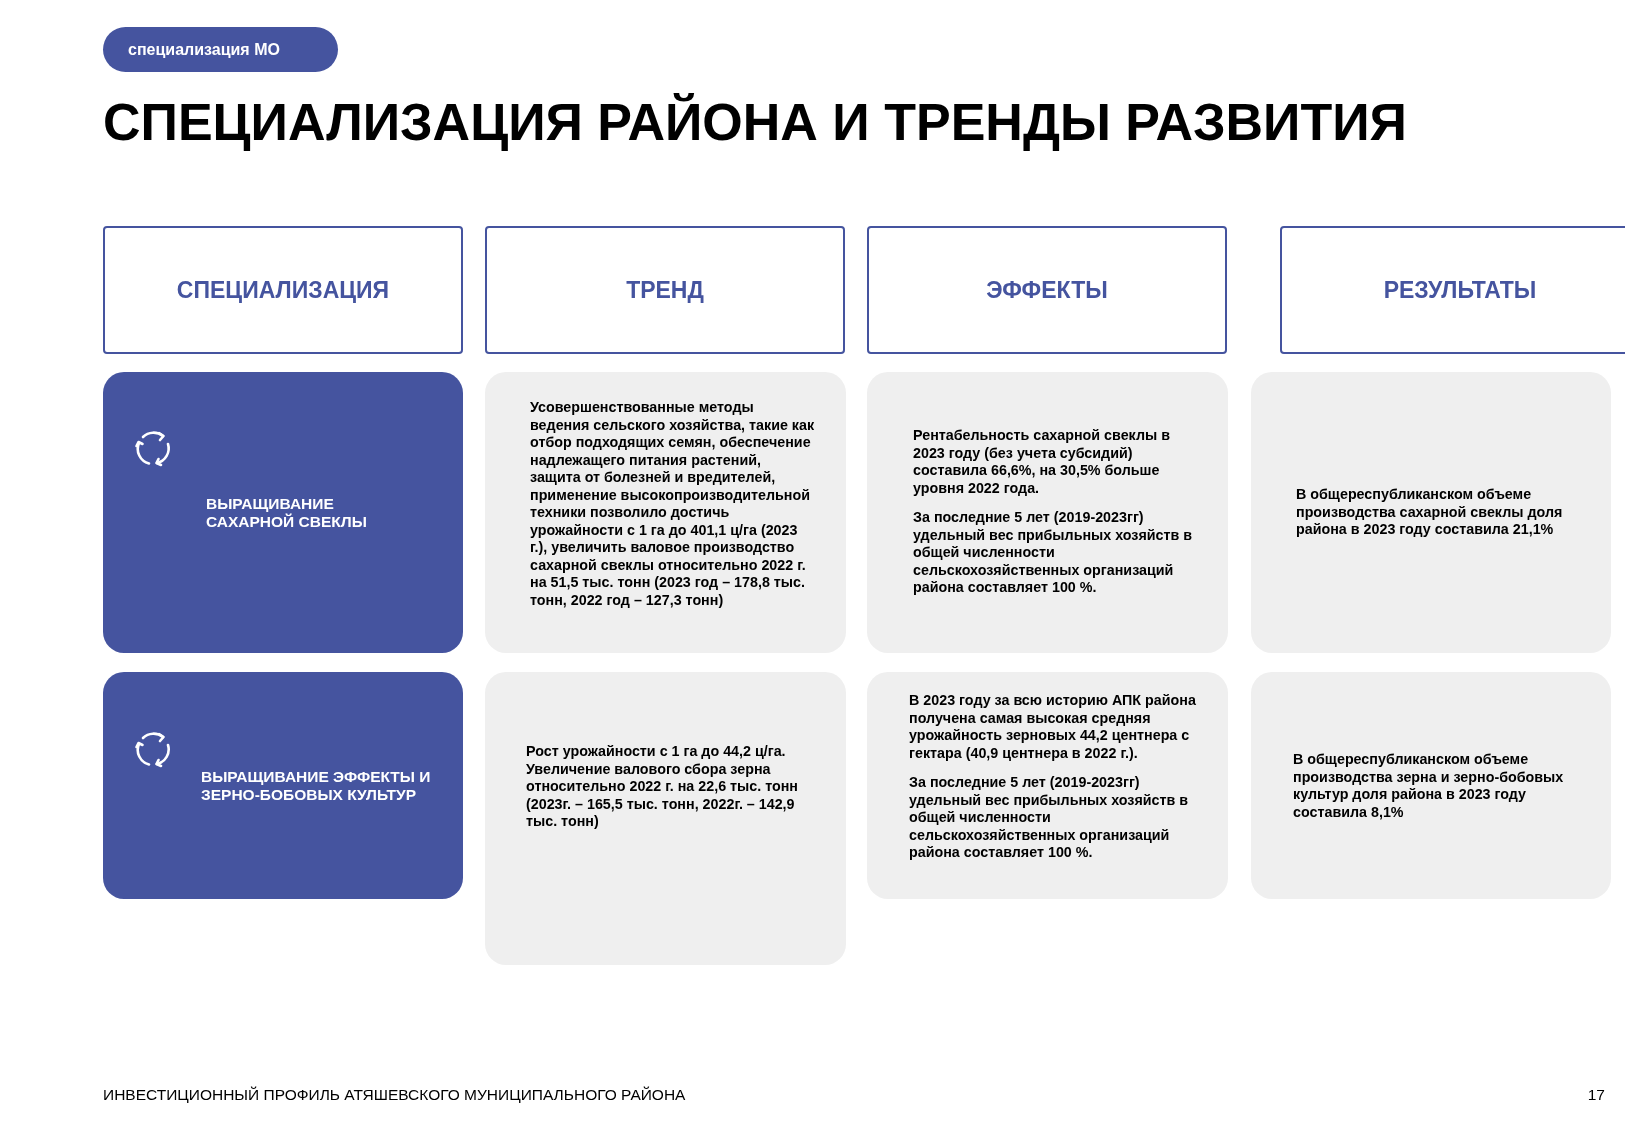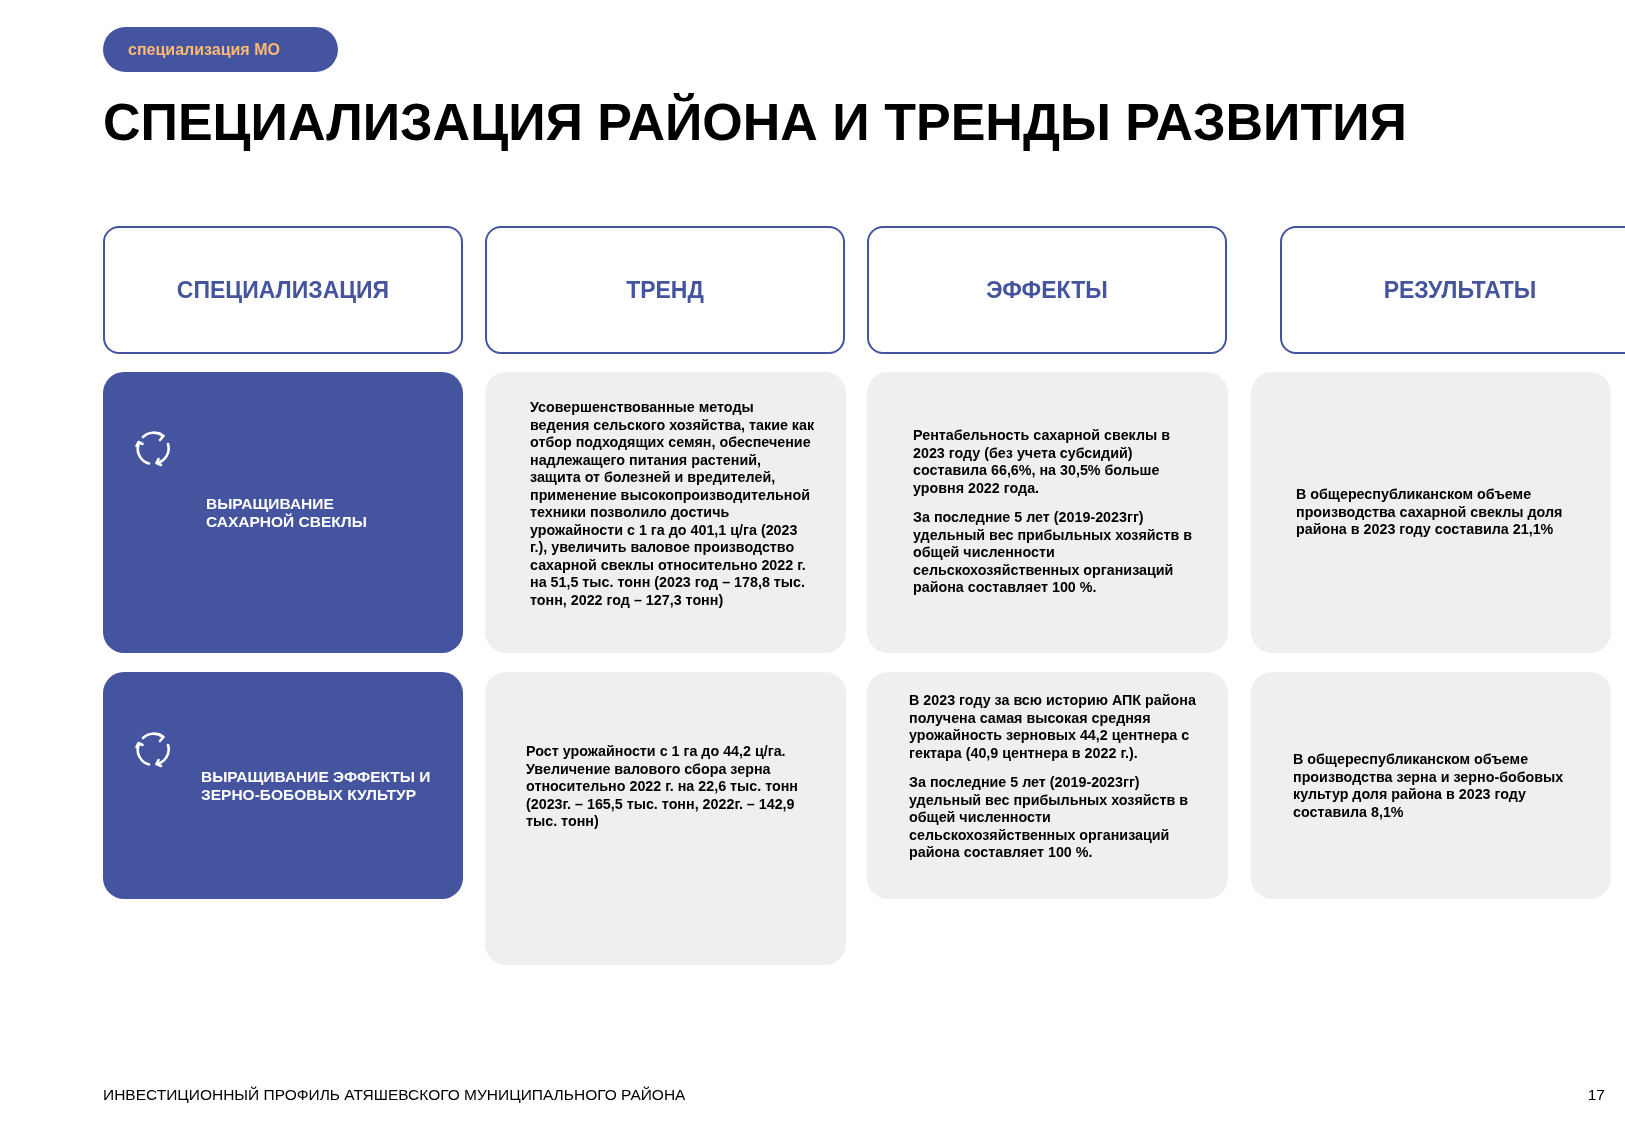--- a/index.html
+++ b/index.html
@@ -4,31 +4,31 @@
 <style>
   html, body { margin:0; padding:0; }
   body {
     width:1625px; height:1125px; position:relative; overflow:hidden;
     background:#ffffff;
     font-family:"Liberation Sans", sans-serif;
     color:#000;
   }
   .pill {
     position:absolute; left:103px; top:27px; width:235px; height:45px;
-    background:#45549F; border-radius:23px; color:#fdba74;
+    background:#45549F; border-radius:23px; color:#ffffff;
     font-weight:bold; font-size:16px; line-height:45px; padding-left:25px; box-sizing:border-box;
   }
   .title {
     position:absolute; left:103px; top:92px;
     font-size:52px; font-weight:bold; letter-spacing:0px; color:#000;
     white-space:nowrap;
   }
   .hdr {
     position:absolute; top:226px; height:128px; width:360px; box-sizing:border-box;
-    border:2px solid #45549F; border-radius:16px; background:#fff;
+    border:2px solid #45549F; border-radius:4px; background:#fff;
     display:flex; align-items:center; justify-content:center;
     color:#45549F; font-weight:bold; font-size:23px;
   }
   .card {
     position:absolute; box-sizing:border-box; border-radius:21px;
   }
   .card.blue { background:#45549F; color:#fff; }
   .card.gray { background:#EFEFEF; color:#000; }
   .spec-label {
     position:absolute; font-weight:bold; font-size:15.5px; line-height:18px; color:#fff;

